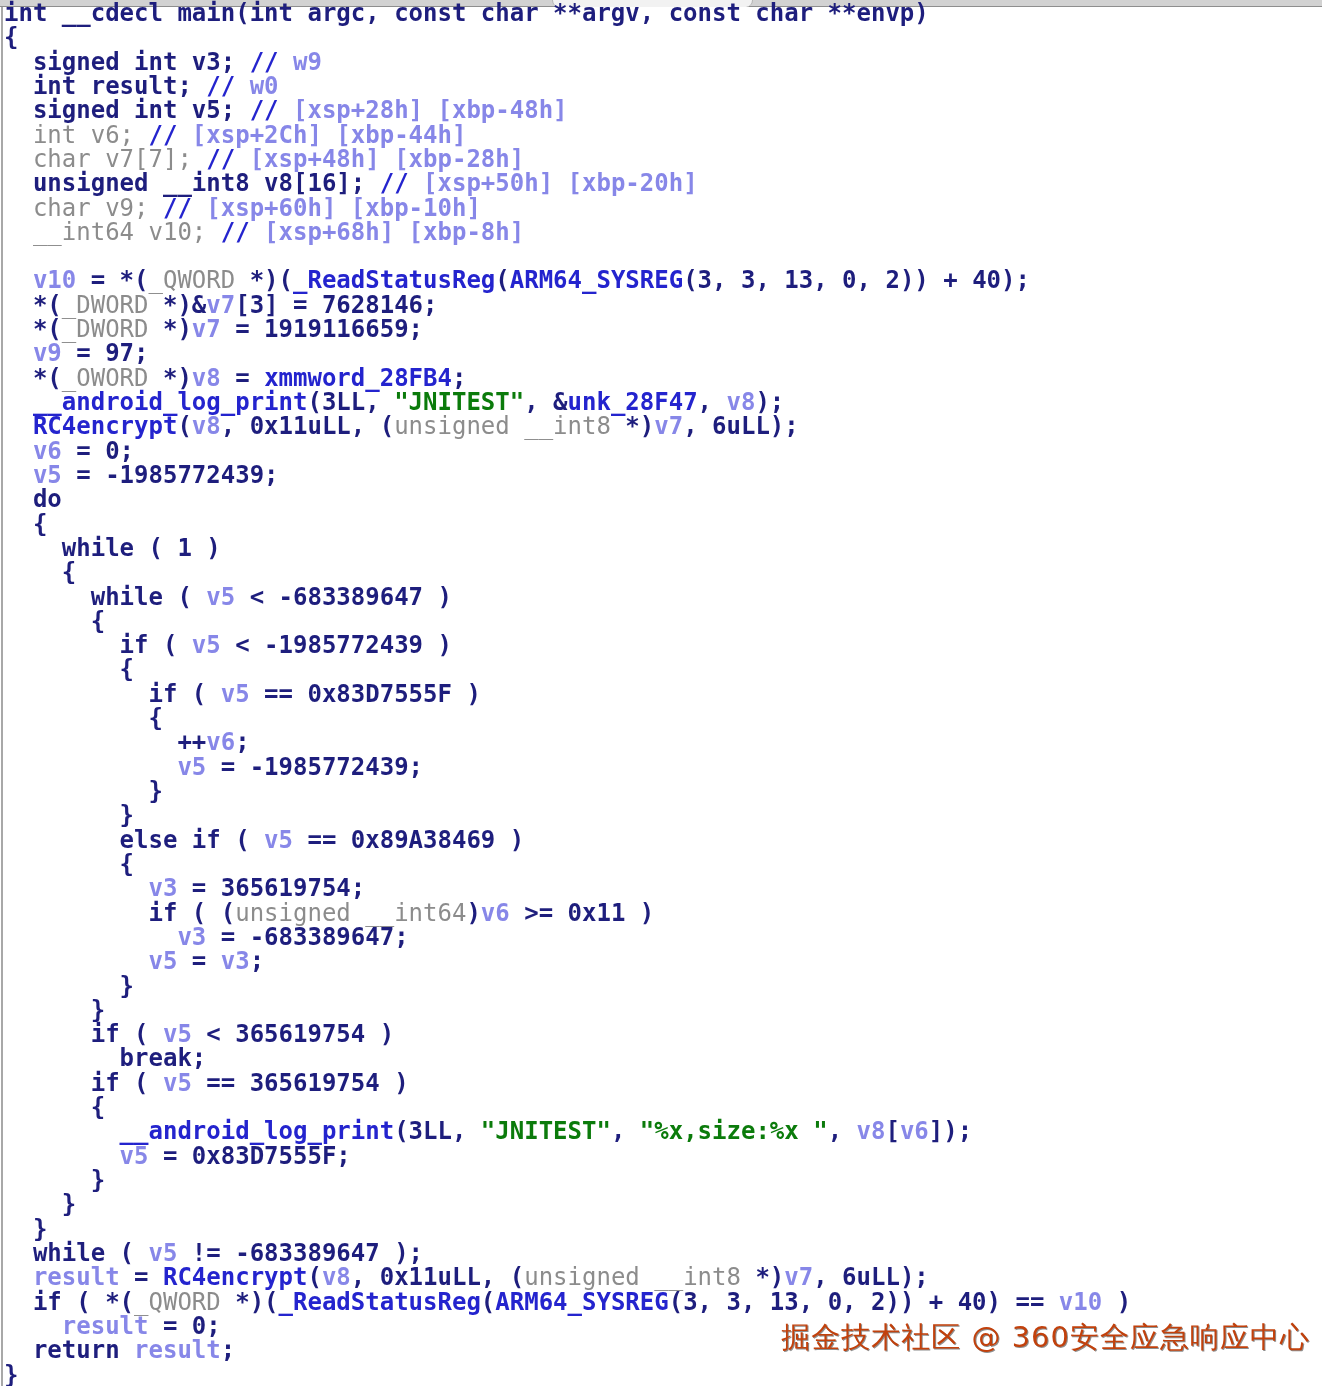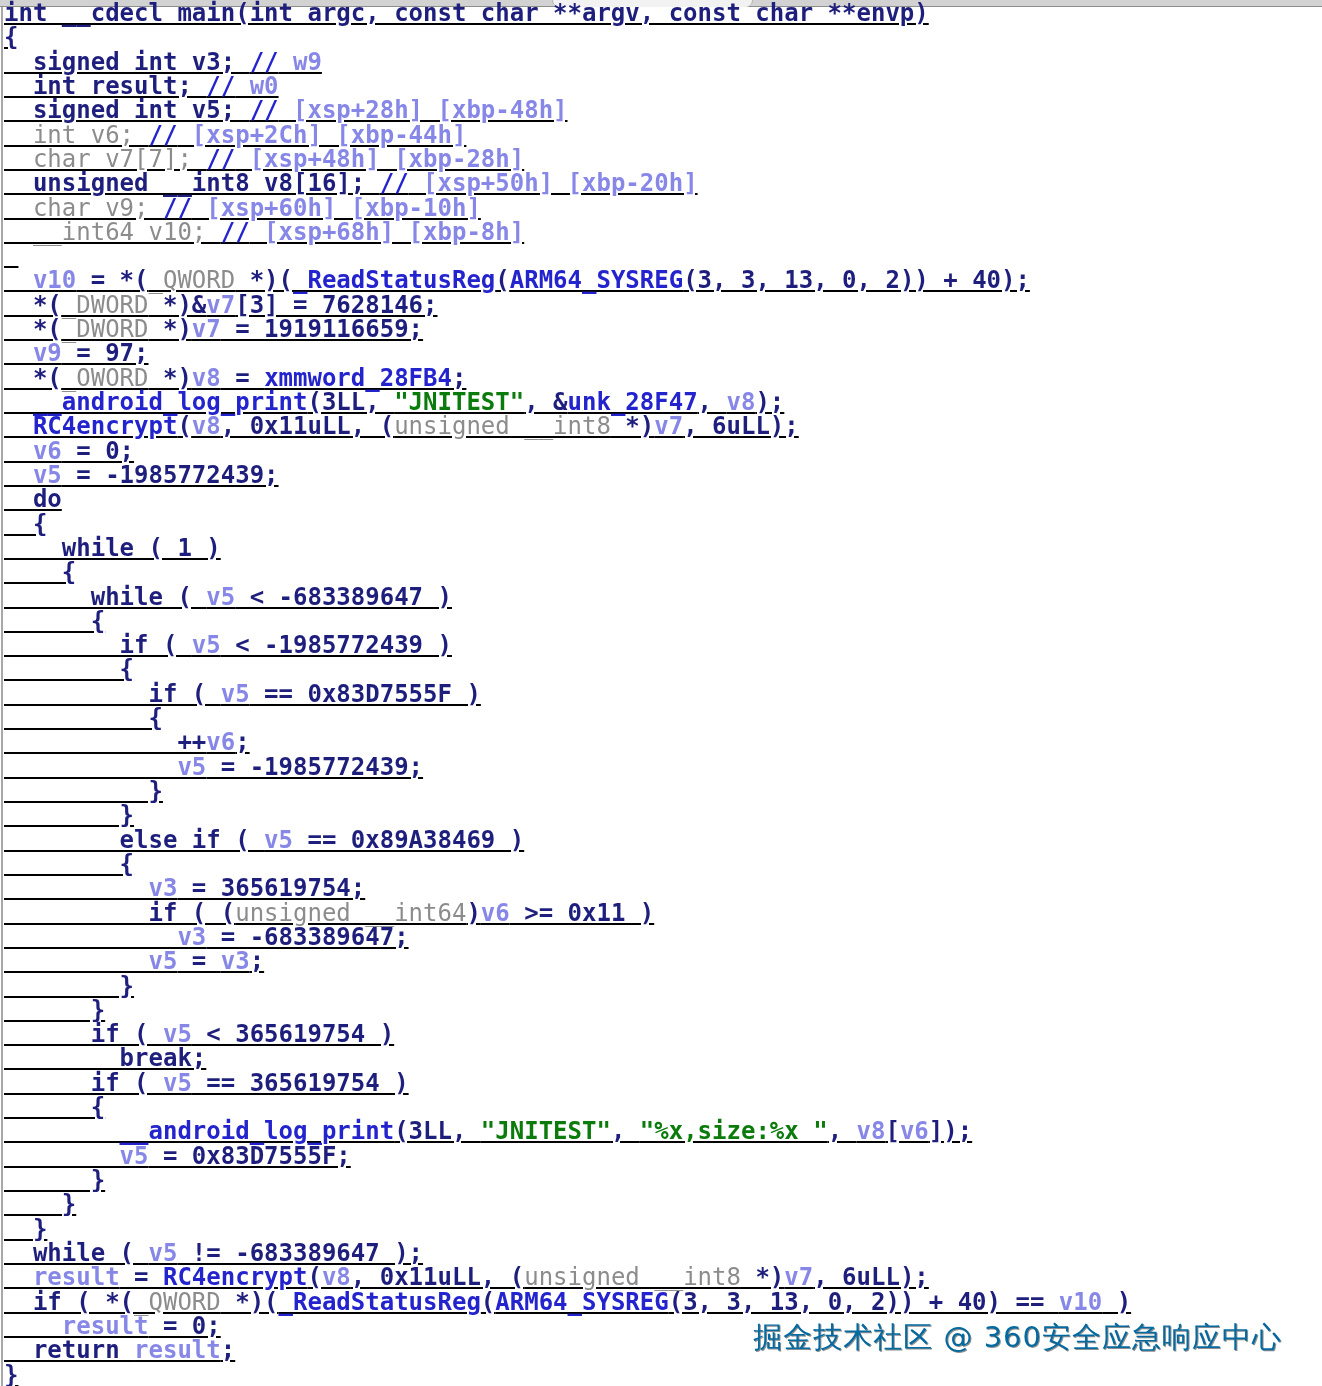--- a/index.html
+++ b/index.html
@@ -18,34 +18,33 @@
     border-left:1px solid #b2b2b2;border-right:1px solid #b2b2b2;
     border-radius:0 0 7px 7px;box-sizing:border-box;
   }
   .left-line{
     position:absolute;top:7px;left:1px;width:2px;height:1379px;background:#a8a8a8;
   }
   .code{
     position:absolute;top:1px;left:4px;margin:0;
     font-weight:bold;font-size:24px;line-height:24.316px;
     white-space:pre;
-    text-decoration:underline;
   }
   .code .line{height:24.316px;}
   .t-k{color:var(--c-k);}
   .t-f{color:var(--c-f);}
   .t-v{color:var(--c-v);}
   .t-g{color:var(--c-g);font-weight:normal;}
   .t-s{color:var(--c-s);}
   .t-c{color:var(--c-c);}
   .watermark{
-    position:absolute;top:1318px;right:40px;
+    position:absolute;top:1318px;right:12px;
     font-family:"DejaVu Sans","Liberation Sans",sans-serif;
     font-size:29px;letter-spacing:1px;white-space:nowrap;
-    color:#0369a1;
+    color:#c2410c;
     text-shadow:1px 1px 0 #8f8f8f,-1px -1px 0 #ffffff;
   }
 </style>
 </head>
 <body>
 
 <div class="top-edge"></div>
 <div class="tab-notch"></div>
 <div class="left-line"></div>
 

